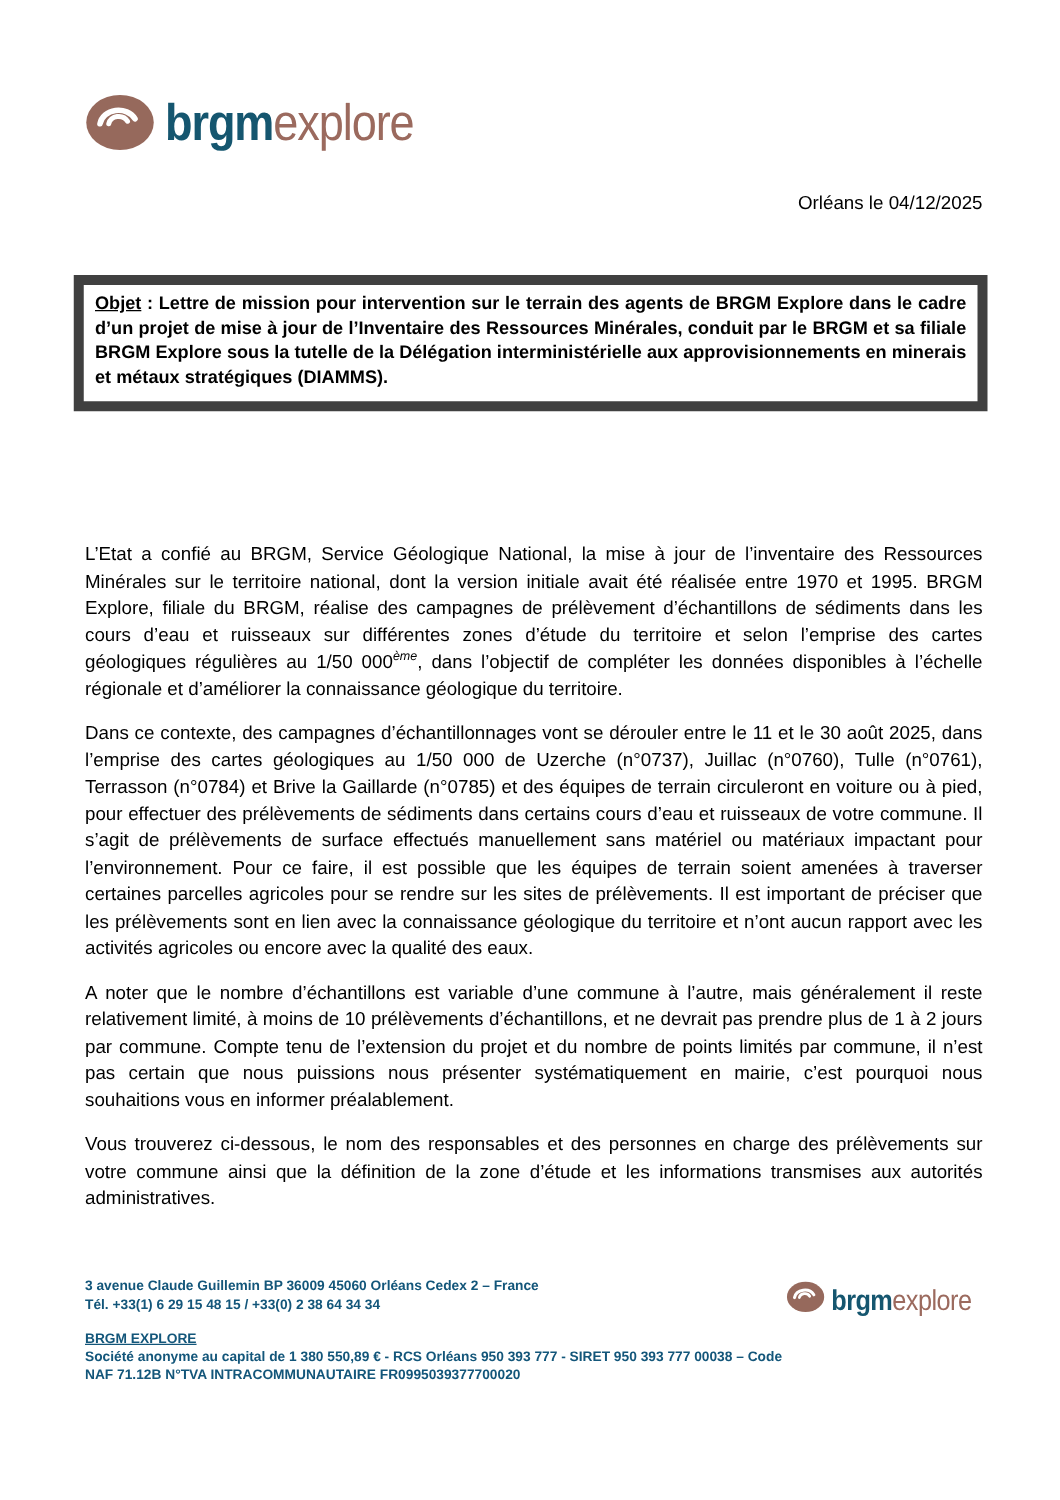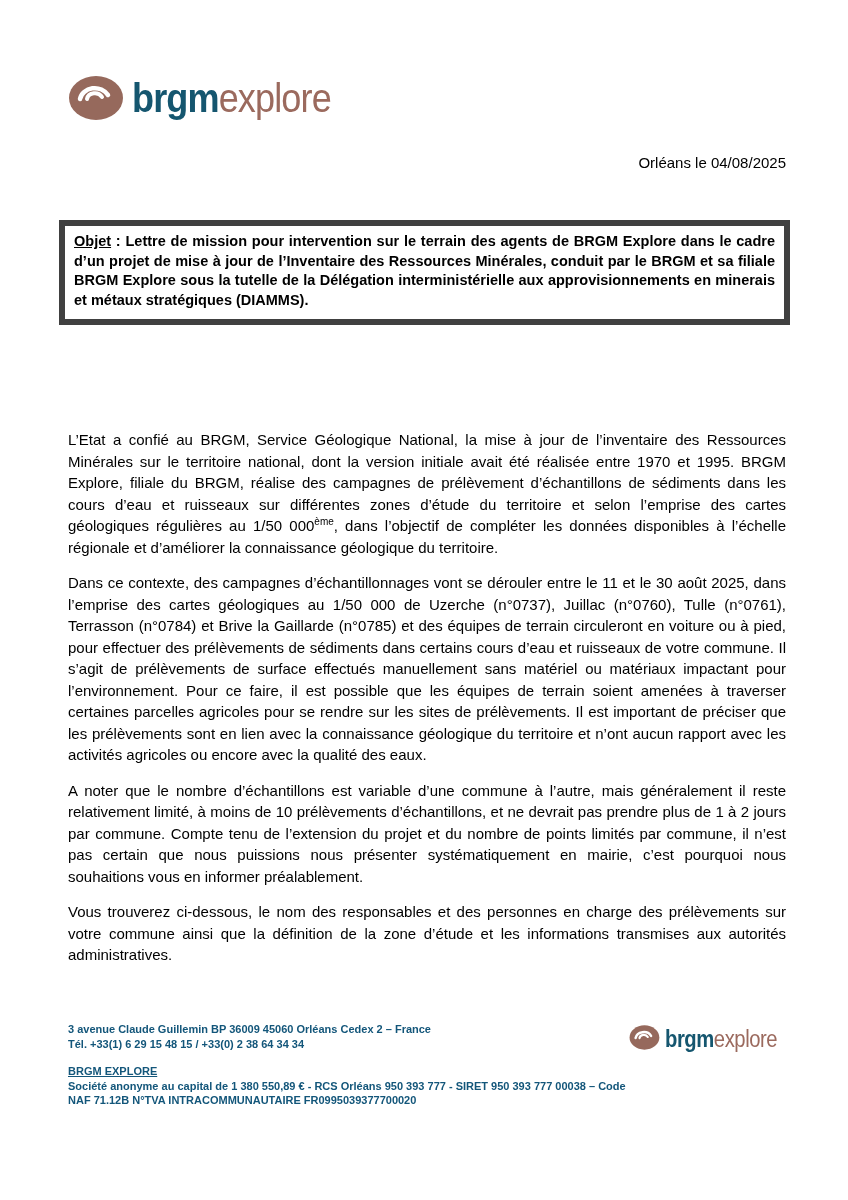--- a/index.html
+++ b/index.html
@@ -36,38 +36,38 @@
   
   .date-line {
     margin: 30px 62px 0 68px;
     text-align: right;
     font-size: 15px;
     line-height: 21px;
   }
   
   .subject-box {
     margin: 47px 58px 0 59px;
-    border: 6px solid #404040;
+    border: 8px solid #404040;
     padding: 6px 9px 9px 9px;
     font-weight: bold;
     font-size: 14.5px;
     line-height: 19.5px;
     text-align: justify;
   }
   .subject-box .label { text-decoration: underline; }
   
   .letter {
     margin: 104px 62px 0 68px;
     font-size: 15px;
     line-height: 21.5px;
   }
   .letter .salutation { margin-bottom: 16px; text-align: left; }
   .letter p { margin: 0 0 14px 0; text-align: justify; }
   .letter .b { font-weight: normal; }
-  .letter sup { font-size: 10px; line-height: 0; }
+  .letter sup { font-size: 10px; line-height: 0; font-style: italic; }
   
   .footer-block {
     position: absolute;
     left: 68px;
     right: 200px;
     top: 1022px;
     color: #13567a;
     font-weight: bold;
     font-size: 11px;
     line-height: 14.5px;
@@ -104,21 +104,21 @@
         <svg width="58" height="48" viewBox="0 0 58 48" xmlns="http://www.w3.org/2000/svg">
           <ellipse cx="28" cy="24" rx="27" ry="22" fill="#96695c"></ellipse>
           <path d="M 12 25 A 15 13 0 0 1 40 21" stroke="#ffffff" stroke-width="4.5" fill="none" stroke-linecap="round"></path>
           <path d="M 19 25 A 8 7 0 0 1 34 23" stroke="#ffffff" stroke-width="4" fill="none" stroke-linecap="round"></path>
         </svg>
       </span>
       <span class="wordmark"><span class="brand-a">brgm</span><span class="brand-b">explore</span></span>
     </div>
   </div>
 
-  <div class="date-line">Orléans le 04/08/2025</div>
+  <div class="date-line">Orléans le 04/12/2025</div>
 
   <div class="subject-box">
     <span class="label">Objet</span><span> : </span><span>Lettre de mission pour intervention sur le terrain des agents de BRGM Explore dans le cadre d’un projet de mise à jour de l’Inventaire des Ressources Minérales, conduit par le BRGM et sa filiale BRGM Explore sous la tutelle de la Délégation interministérielle aux approvisionnements en minerais et métaux stratégiques (DIAMMS).</span>
   </div>
 
   <div class="letter">
 
     <p><span>L’Etat a confié au BRGM, Service Géologique National, la mise à jour de l’inventaire des Ressources Minérales sur le territoire national, dont la version initiale avait été réalisée entre 1970 et 1995. BRGM Explore, filiale du BRGM, réalise des campagnes de prélèvement d’échantillons de sédiments dans les cours d’eau et ruisseaux sur différentes zones d’étude du territoire et selon l’emprise des cartes géologiques régulières au 1/50 000</span><sup>ème</sup><span>, dans l’objectif de compléter les données disponibles à l’échelle régionale et d’améliorer la connaissance géologique du territoire.</span></p>
 
     <p><span>Dans ce contexte, des campagnes d’échantillonnages vont se dérouler entre le 11 et le 30 août 2025, dans l’emprise </span><span class="b">des cartes géologiques au 1/50 000 de Uzerche (n°0737), Juillac (n°0760), Tulle (n°0761), Terrasson (n°0784) et Brive la Gaillarde (n°0785)</span><span> et des équipes de terrain circuleront en voiture ou à pied, pour effectuer des prélèvements de sédiments dans certains cours d’eau et ruisseaux de votre commune. Il s’agit de prélèvements de surface effectués manuellement sans matériel ou matériaux impactant pour l’environnement. Pour ce faire, il est possible que les équipes de terrain soient amenées à traverser certaines parcelles agricoles pour se rendre sur les sites de prélèvements. Il est important de préciser que les prélèvements sont en lien avec la connaissance géologique du territoire et n’ont aucun rapport avec les activités agricoles ou encore avec la qualité des eaux.</span></p>

